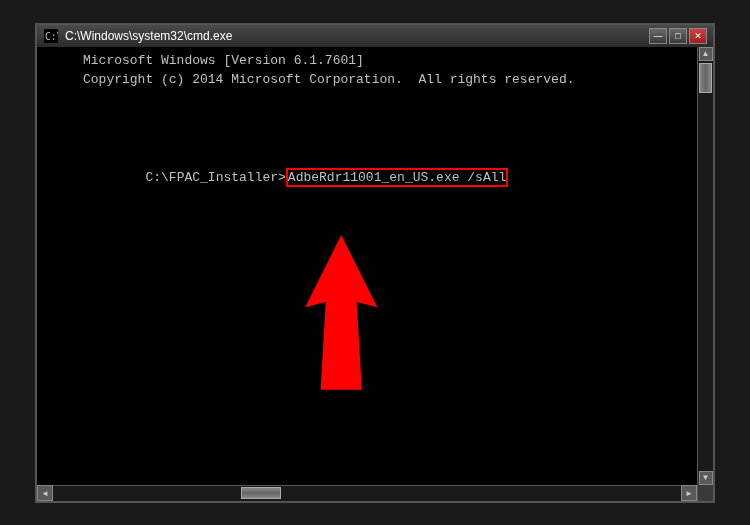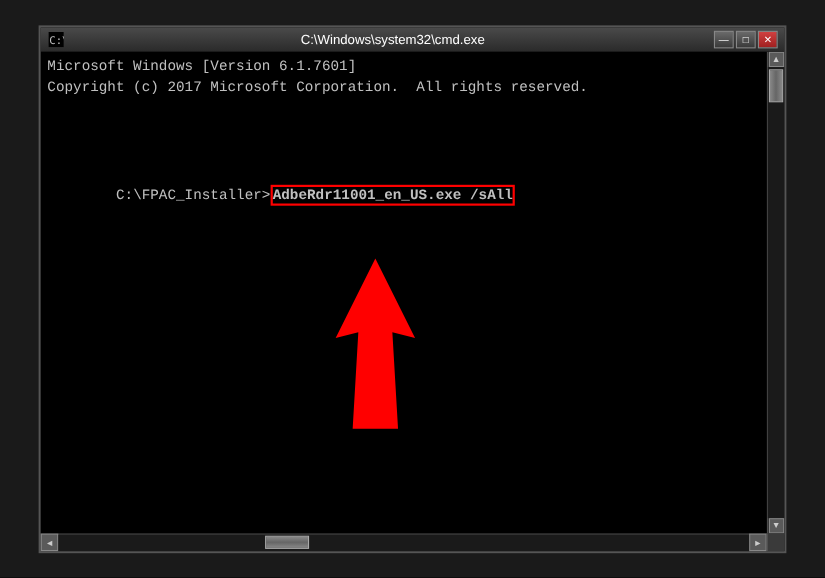--- a/index.html
+++ b/index.html
@@ -43,21 +43,20 @@
 
     .title-bar-icon svg {
       width: 14px;
       height: 14px;
     }
 
     .title-bar-text {
       color: #fff;
       font-size: 12px;
       flex: 1;
-      text-align: center;
     }
 
     .window-controls {
       display: flex;
       gap: 2px;
     }
 
     .win-btn {
       width: 18px;
       height: 16px;
@@ -88,30 +87,30 @@
       overflow-y: auto;
       position: relative;
     }
 
     .terminal-text {
       color: #c0c0c0;
       font-family: 'Lucida Console', 'Courier New', monospace;
       font-size: 13px;
       line-height: 1.5;
       white-space: pre;
+      margin-left: 40px;
     }
 
     .highlighted-command {
       background: transparent;
       border: 2px solid red;
       color: #c0c0c0;
       font-family: 'Lucida Console', 'Courier New', monospace;
       font-size: 13px;
       display: inline;
-      font-weight: bold;
     }
 
     .scrollbar-v {
       width: 16px;
       background: #2a2a2a;
       border-left: 1px solid #555;
       display: flex;
       flex-direction: column;
       align-items: center;
     }
@@ -222,21 +221,21 @@
       <div class="win-btn">—</div>
       <div class="win-btn">□</div>
       <div class="win-btn close">✕</div>
     </div>
   </div>
 
   <div class="content-area">
     <div class="terminal">
 
       <div class="terminal-text">Microsoft Windows [Version 6.1.7601]</div>
-      <div class="terminal-text">Copyright (c) 2017 Microsoft Corporation.  All rights reserved.</div>
+      <div class="terminal-text">Copyright (c) 2014 Microsoft Corporation.  All rights reserved.</div>
       <div class="terminal-text"> </div>
       <div class="terminal-text"> </div>
       <div class="terminal-text"> </div>
       <div class="terminal-text">
         <span>C:\FPAC_Installer&gt;</span><span class="highlighted-command">AdbeRdr11001_en_US.exe /sAll</span>
       </div>
 
       <svg class="arrow-overlay" viewBox="0 0 640 380" xmlns="http://www.w3.org/2000/svg">
 
         <polygon points="295,160 260,230 280,225 275,310 315,310 310,225 330,230" fill="red"></polygon>

